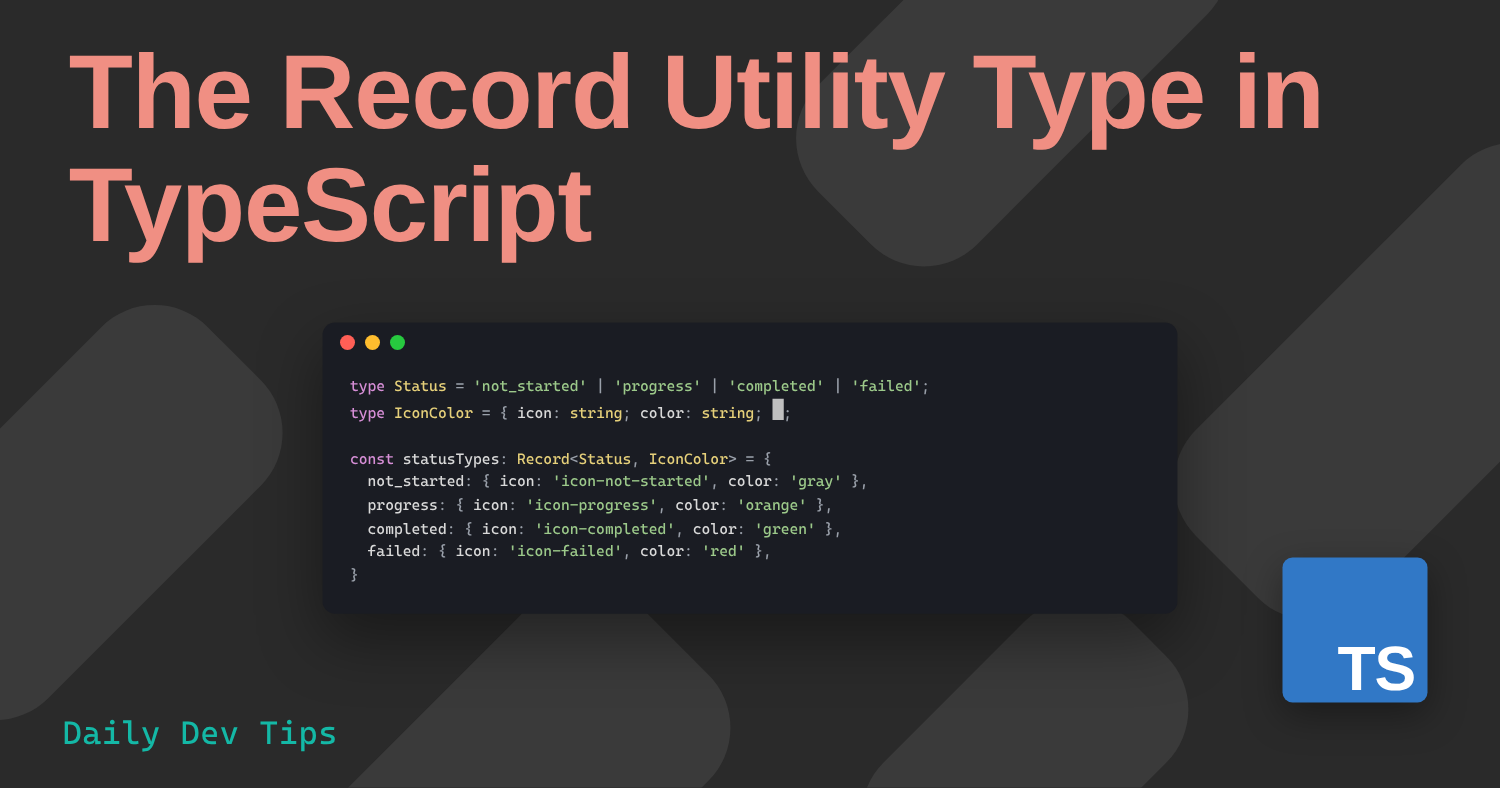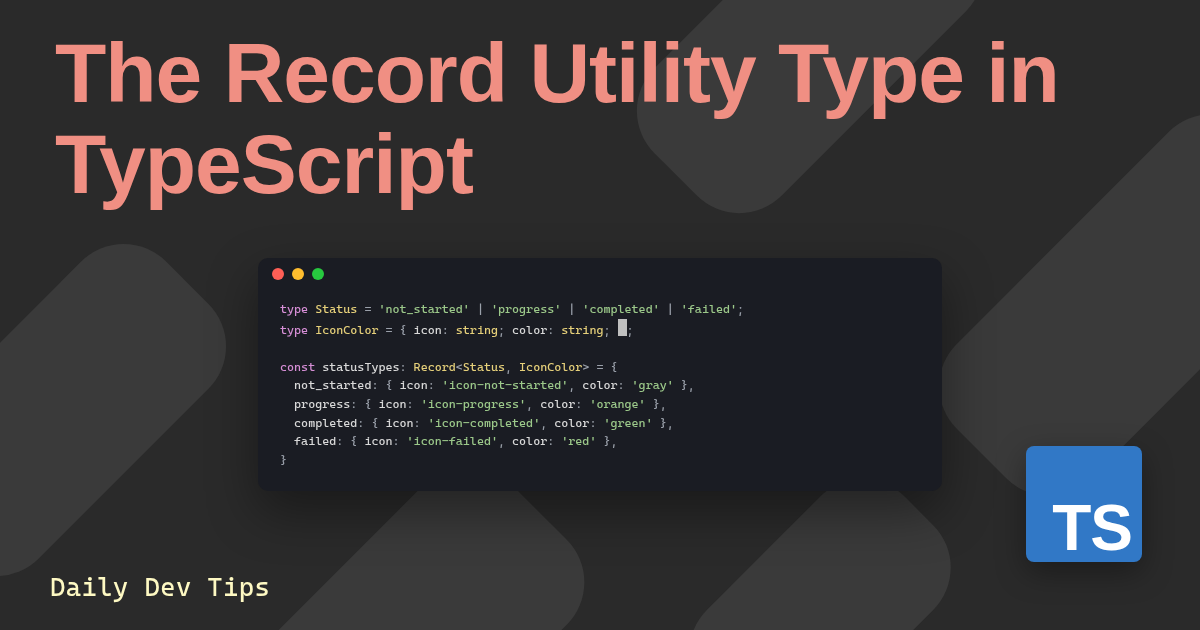--- a/index.html
+++ b/index.html
@@ -96,30 +96,30 @@
     display: flex;
     align-items: flex-end;
     justify-content: flex-end;
     padding: 6px 10px 2px 0;
     box-shadow: 0 10px 30px rgba(0,0,0,0.35);
   }
   .ts-logo span {
     color: #fff;
     font-family: -apple-system, BlinkMacSystemFont, 'Segoe UI', sans-serif;
     font-weight: 700;
-    font-size: 64px;
+    font-size: 50px;
     letter-spacing: -1px;
     line-height: 1;
   }
 
   .footer {
     position: absolute;
     left: 50px;
     bottom: 28px;
-    color: #fef9c3;
+    color: #14b8a6;
     font-size: 26px;
     letter-spacing: 0.5px;
   }
 </style>
 </head>
 <body>
 
 <div class="bg-shapes">
   <div class="bg-shape bg-shape-1"></div>
   <div class="bg-shape bg-shape-2"></div>

